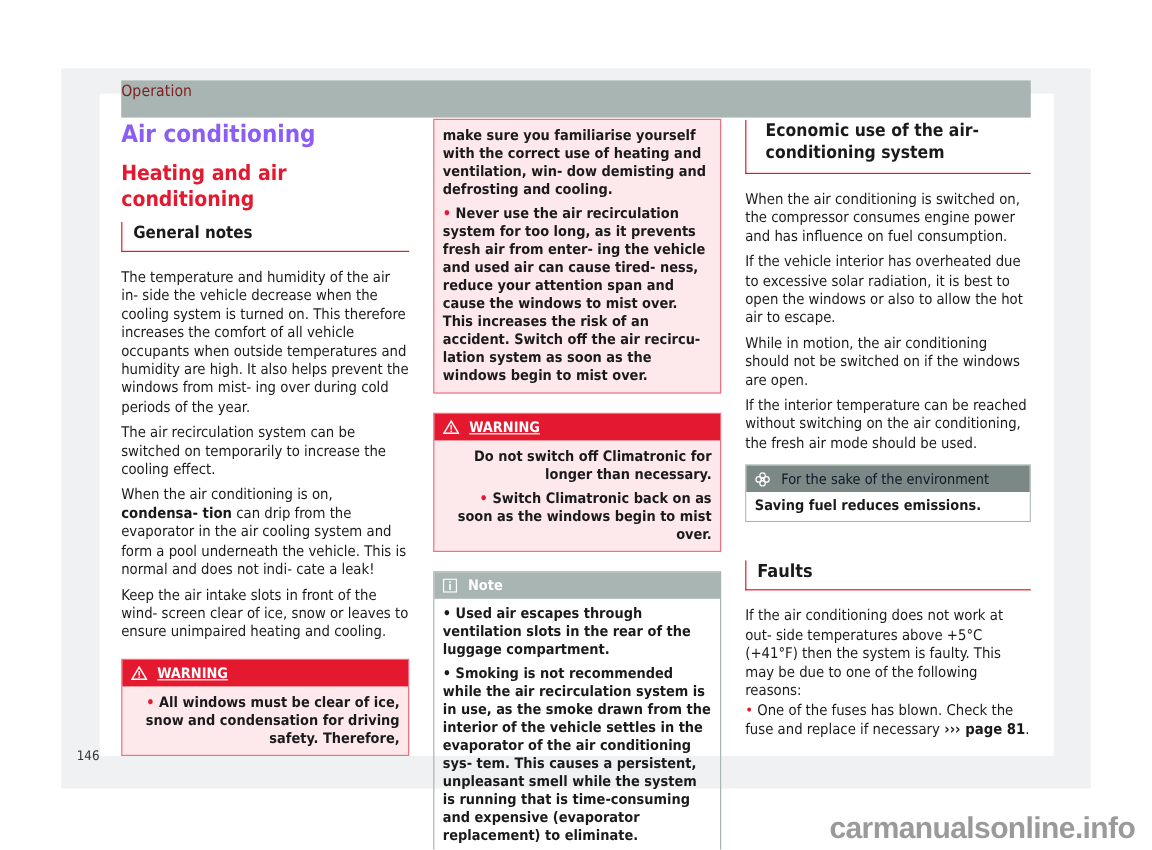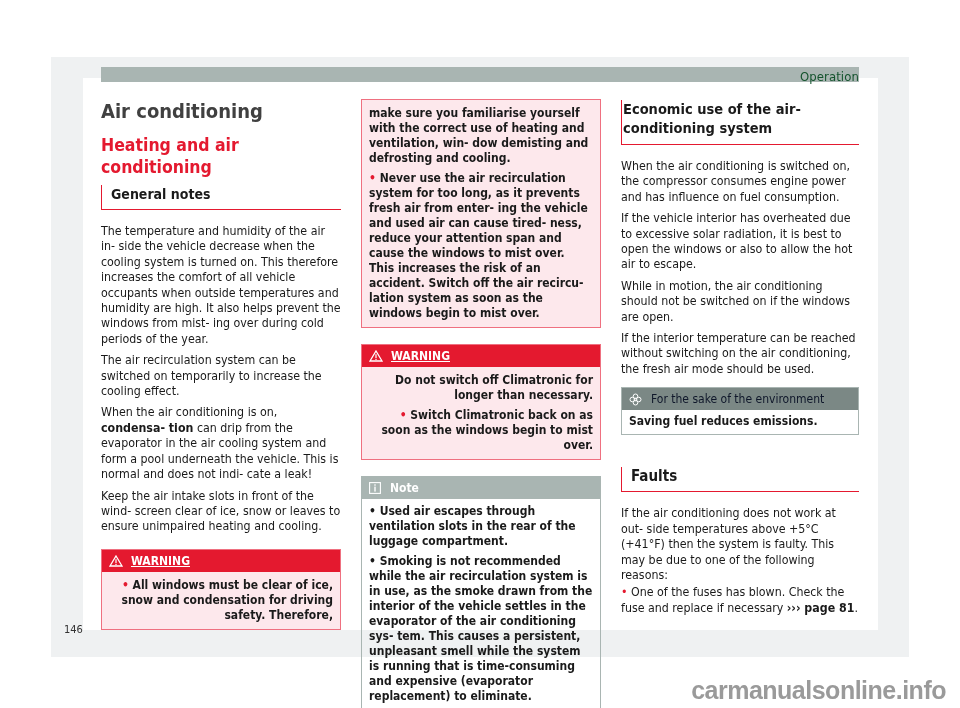--- a/index.html
+++ b/index.html
@@ -10,38 +10,38 @@
   }
   .outer {
     position:absolute; left:51px; top:57px; width:858px; height:600px;
     background:#eff1f2;
   }
   .page {
     position:absolute; left:83px; top:78px; width:795px; height:552px;
     background:#ffffff;
   }
   .header-bar {
-    position:absolute; left:101px; top:67px; width:758px; height:15px;
-    background:#a9b5b2; color:#14532d; font-size:13px; line-height:19px;
-    text-align:right; letter-spacing:0.1px;
+    position:absolute; left:101px; top:67px; width:758px; height:31px;
+    background:#a9b5b2; color:#7f1d1d; font-size:13px; line-height:19px;
+    text-align:left; letter-spacing:0.1px;
   }
   .col { position:absolute; top:0; font-size:12.3px; line-height:15.4px; }
   .col p { margin:0 0 6px 0; }
   .col1 { left:101px; top:98px; width:240px; }
   .col2 { left:361px; top:99px; width:240px; }
   .col3 { left:621px; top:100px; width:238px; }
 
-  .h1 { color:#404040; font-size:20px; font-weight:bold; line-height:26px; margin:0 0 10px 0; }
+  .h1 { color:#8b5cf6; font-size:20px; font-weight:bold; line-height:26px; margin:0 0 10px 0; }
   .h2 { color:#e4192f; font-size:17.5px; font-weight:bold; line-height:22px; margin:0 0 7px 0; }
   .h3 {
     border-left:1px solid #e4192f; border-bottom:1px solid #e4192f;
     padding:0 0 6px 9px; font-weight:bold; font-size:14px; line-height:18px;
     margin:0 0 14px 0;
   }
-  .h3.big { font-size:14.5px; line-height:19px; padding-left:1px; }
+  .h3.big { font-size:14.5px; line-height:19px; padding-left:16px; }
   .b { font-weight:bold; }
   .red-bullet { color:#e4192f; }
 
   .warn-box {
     border:1.5px solid #ef7080; background:#fde8ec; margin-top:14px;
     font-weight:bold; font-size:12px; line-height:15px;
   }
   .warn-head {
     background:#e4192f; color:#ffffff; height:22px; line-height:22px;
     padding-left:7px; font-size:12px; font-weight:bold; display:flex; align-items:center;text-decoration:underline;

